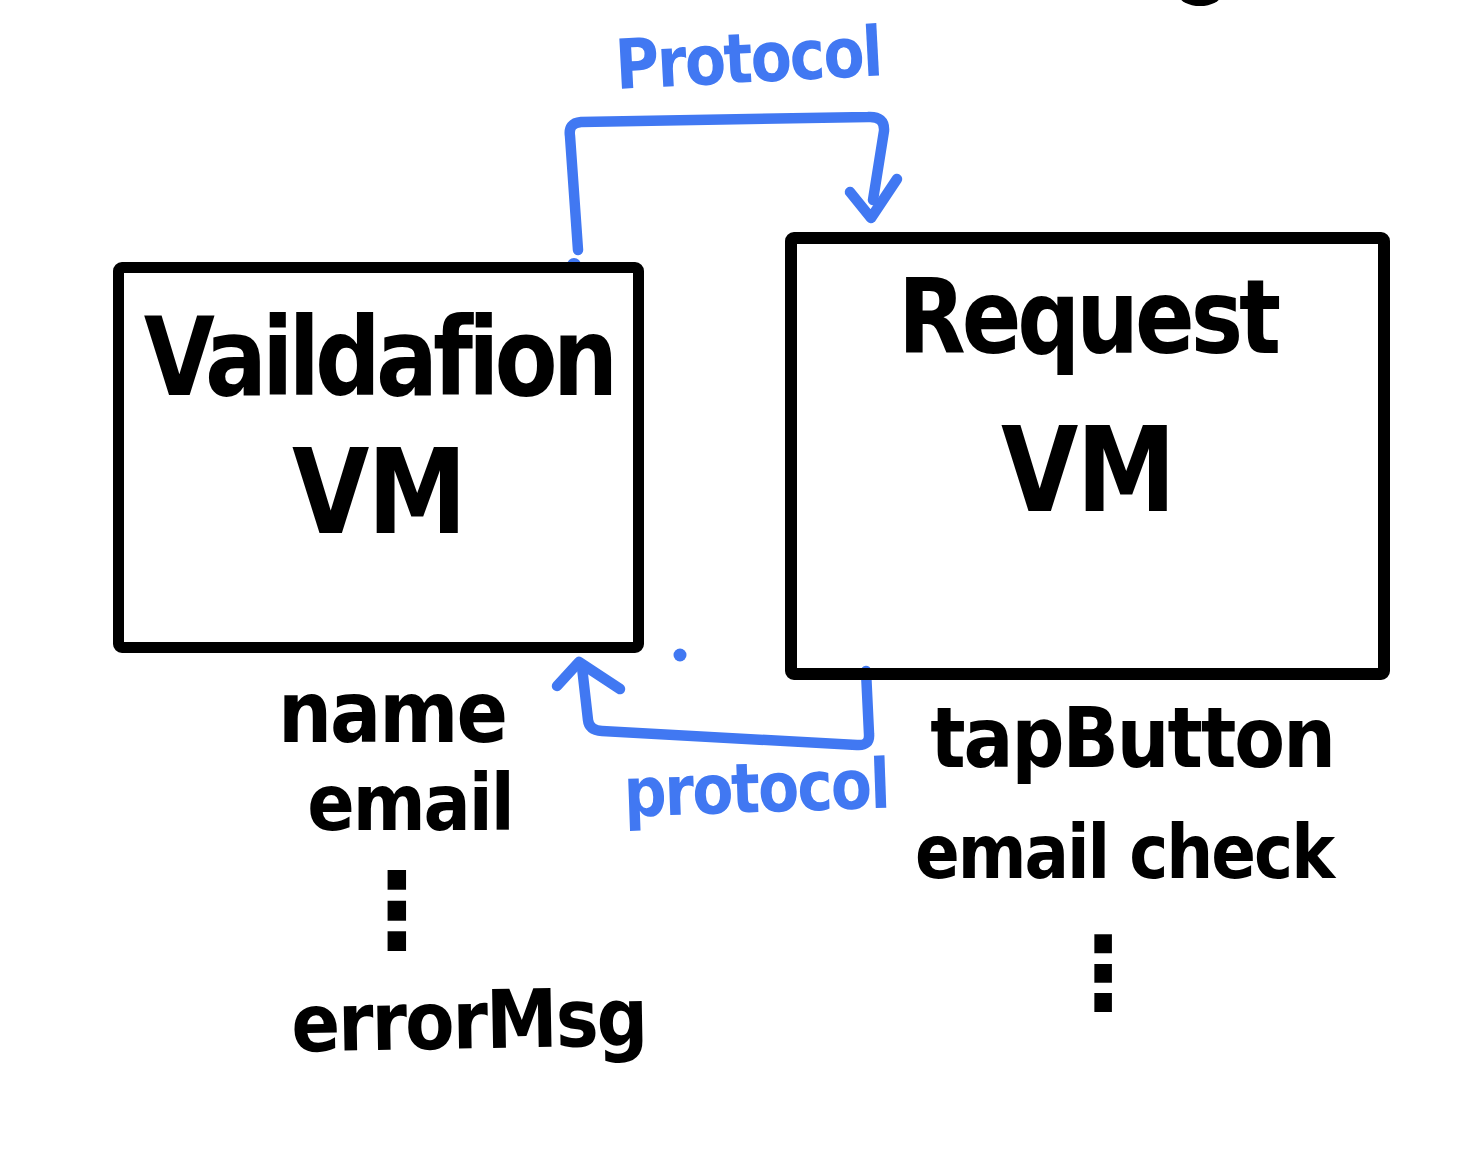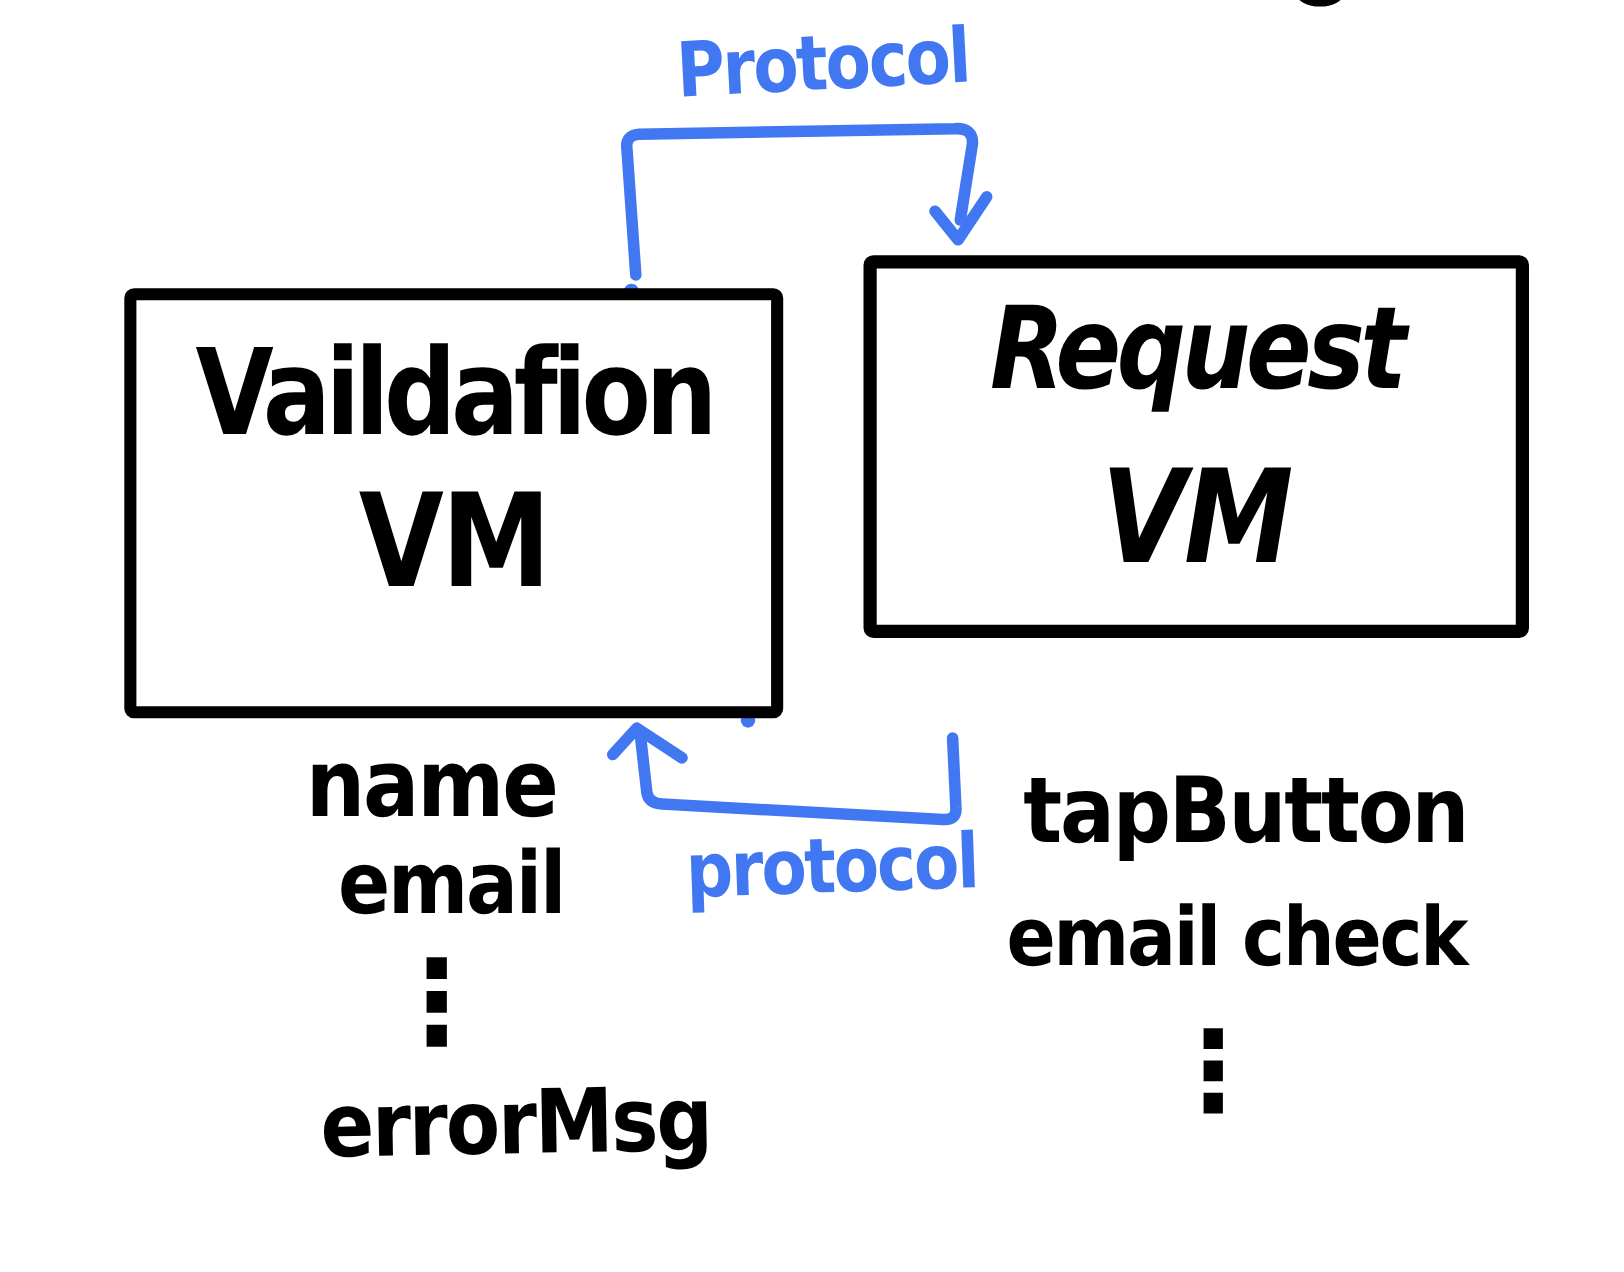--- a/index.html
+++ b/index.html
@@ -85,28 +85,28 @@
 
     <circle class="accent-fill" cx="574" cy="265" r="7"></circle>
     <circle class="accent-fill" cx="680" cy="655" r="6.5"></circle>
     <ellipse class="ink-fill" cx="1200" cy="-5" rx="21" ry="11"></ellipse>
   </svg>
 
   <div class="accent-text" style="left:748px; top:28px; font-size:60px; transform:translateX(-50%) rotate(-3deg) scaleY(1.15);">Protocol</div>
 
   <div class="accent-text" style="left:756px; top:758px; font-size:60px; transform:translateX(-50%) rotate(-2deg) scaleY(1.15);">protocol</div>
 
-  <div class="vm-box validation" style="left:113px; top:262px; width:599px; height:391px;">
+  <div class="vm-box validation" style="left:113px; top:262px; width:531px; height:391px;">
     <div class="box-title">
       <span class="title-line1">Vaildafion</span>
       <span class="title-line2">VM</span>
     </div>
   </div>
 
-  <div class="vm-box request" style="left:785px; top:232px; width:605px; height:348px;font-style:italic;">
+  <div class="vm-box request" style="left:785px; top:232px; width:605px; height:448px;">
     <div class="box-title">
       <span class="title-line1">Request</span>
       <span class="title-line2">VM</span>
     </div>
   </div>
 
   <div class="hand-label" style="left:392px; top:670px; font-size:76px;">name</div>
   <div class="hand-label" style="left:410px; top:764px; font-size:70px;">email</div>
   <div class="v-ellipsis" style="left:397px; top:874px; font-size:105px;">⋮</div>
   <div class="hand-label" style="left:468px; top:980px; font-size:72px; transform:translateX(-50%) rotate(-1deg) scaleY(1.12);">errorMsg</div>

